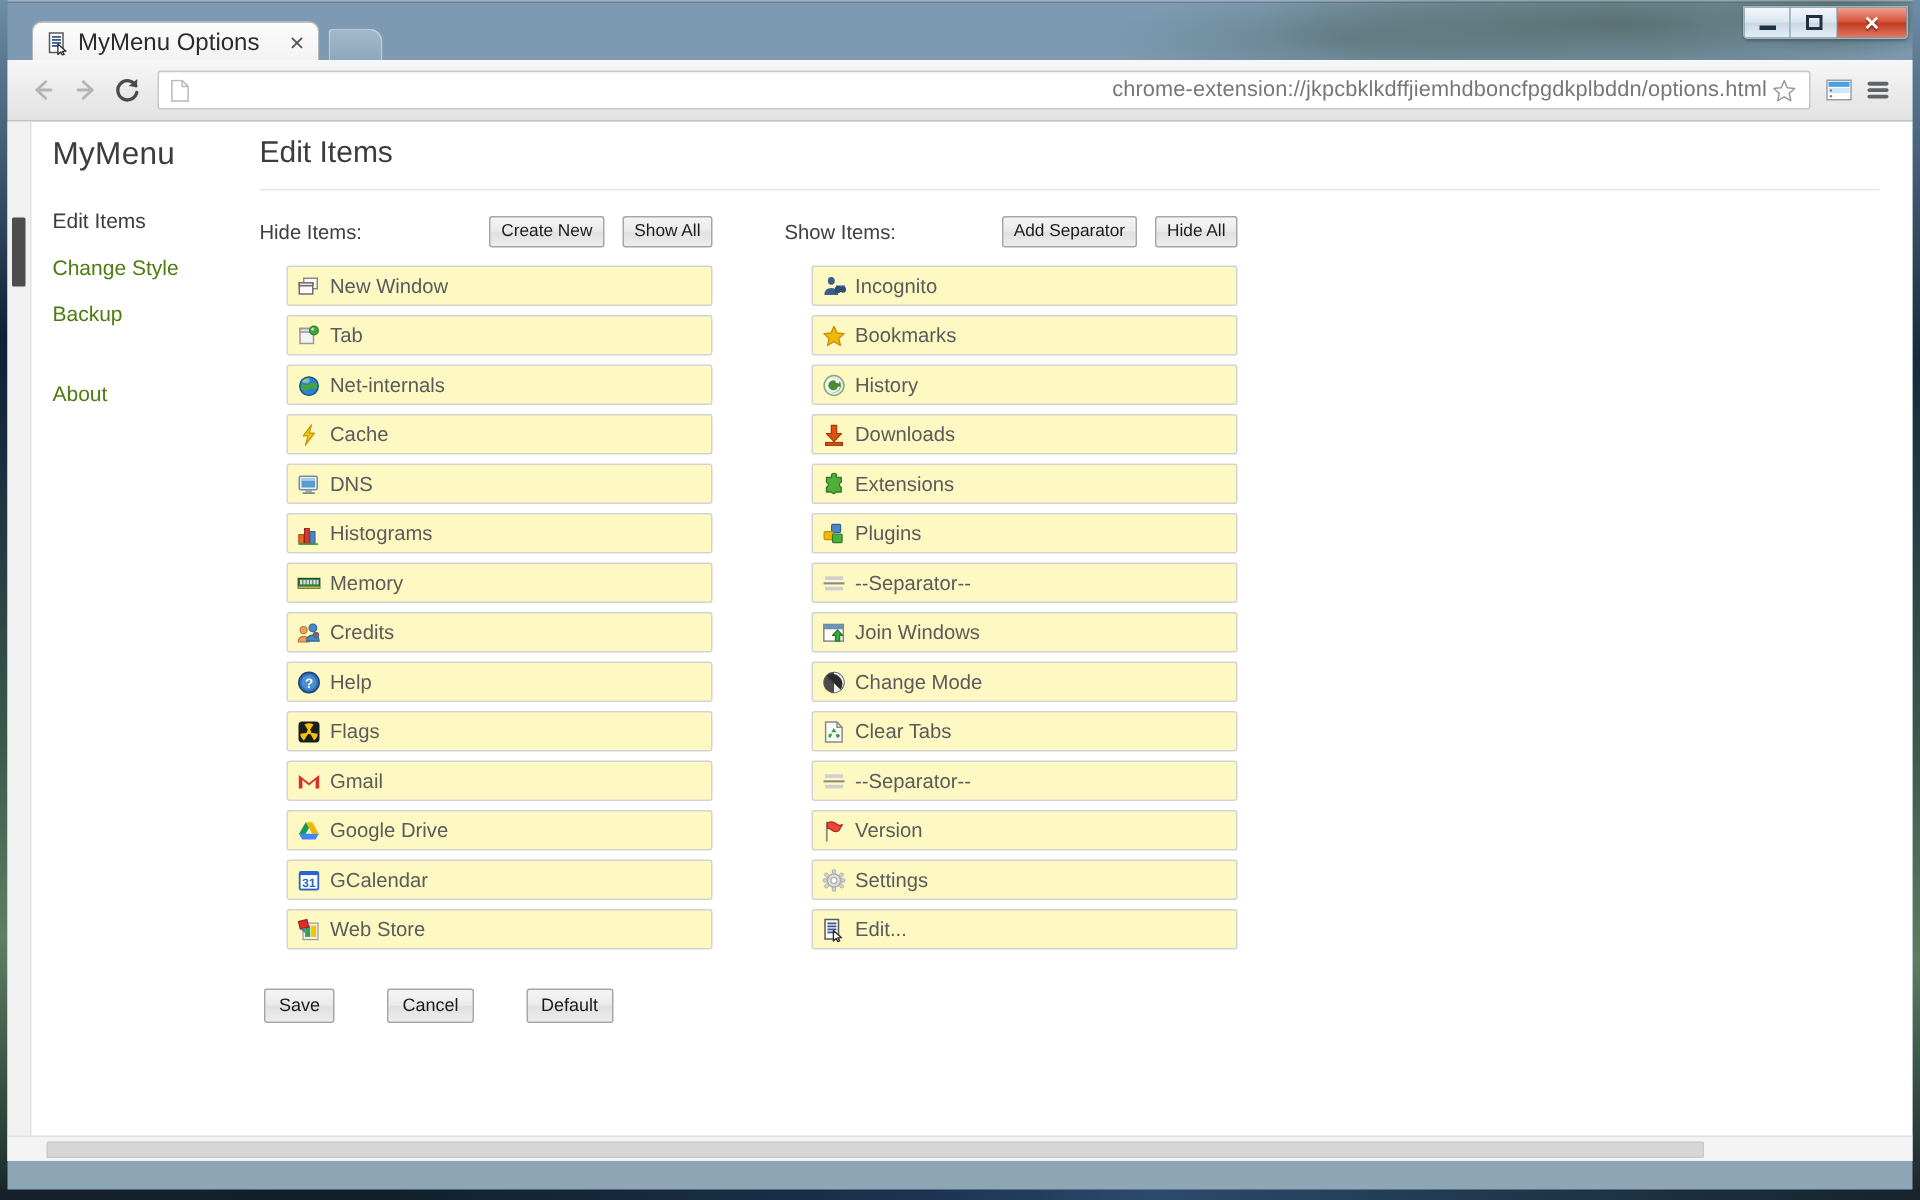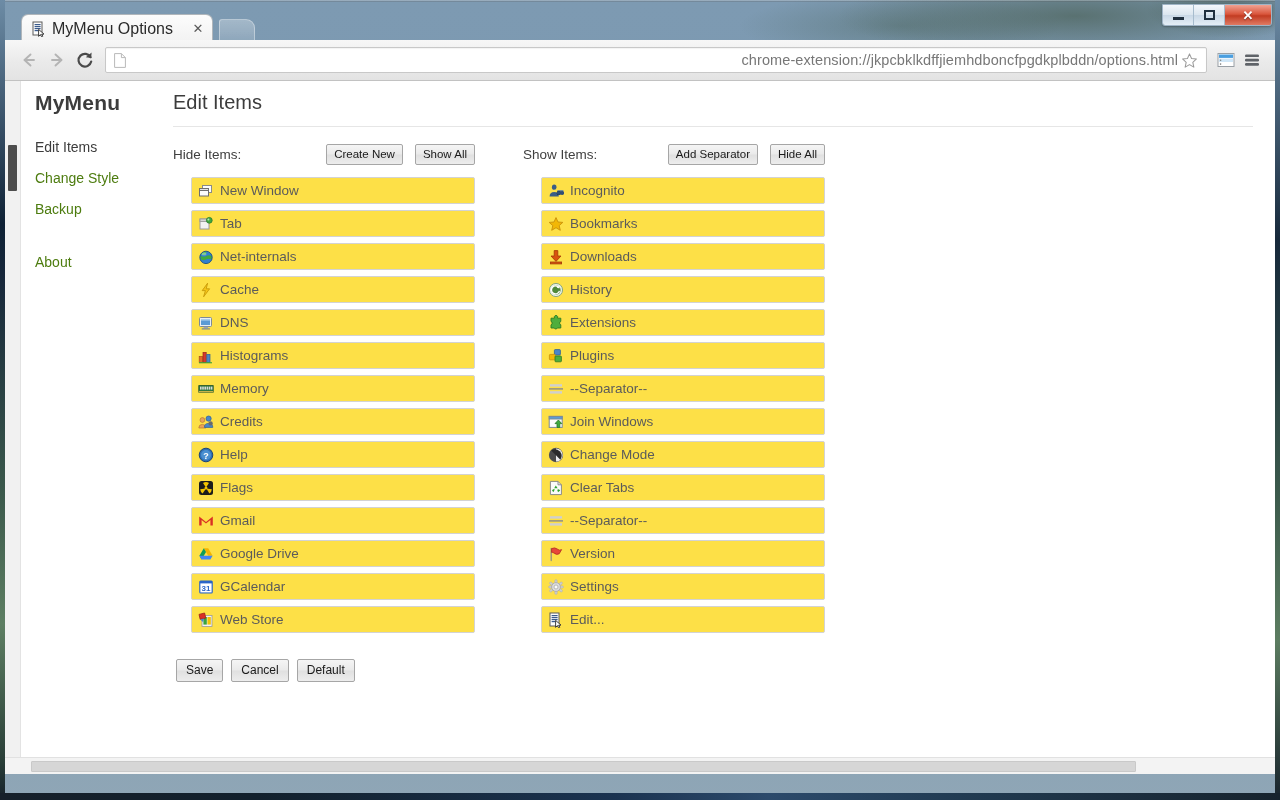--- a/index.html
+++ b/index.html
@@ -116,21 +116,21 @@
   #hscroll-thumb { position:absolute; left:26px; top:3px; width:1105px; height:11px;
                    background:#d6d6d6; border:1px solid #c9c9c9; border-radius:1px; }
 
   #page {
     position:absolute; left:16px; top:0; width:1254px; height:676px;
     padding: 20px 0 0 0;
   }
 
   
   #sidebar { position:absolute; left:14px; top:10px; width:140px; }
-  #brand { font-size:21px; color:#3c3c3c; font-weight:bold; margin-bottom:24px; letter-spacing:.2px; }
+  #brand { font-size:21px; color:#3c3c3c; font-weight:normal; margin-bottom:24px; letter-spacing:.2px; }
   .nav-item { font-size:14px; color:#4d7c0f; margin-bottom:15px; cursor:default; }
   .nav-item.active { color:#3c3c3c; }
   .nav-gap { height:22px; }
 
   
   #main { position:absolute; left:152px; top:10px; width:1085px; }
   #page-title { font-size:20px; color:#3c3c3c; font-weight:normal; padding-bottom:12px; }
   #title-rule { height:1px; background:#e6e6e6; width:1080px; margin-bottom:15px; }
 
   #columns { display:flex; gap:48px; }
@@ -140,28 +140,28 @@
   .btn {
     font-family:"Liberation Sans", sans-serif;
     font-size:11.5px; color:#1a1a1a;
     background: linear-gradient(180deg,#f5f5f5 0%, #eaeaea 48%, #e0e0e0 52%, #ededed 100%);
     border:1px solid #a6a6a6; border-radius:2px;
     padding: 2px 7px 3px 7px; height:21px; line-height:14px;
     margin-left:12px; white-space:nowrap; cursor:default;
   }
   .item-list { margin-left:18px; }
   .item {
-    height:27px; border:1px solid #d3d3d3; border-radius:2px; background:#fde047;
+    height:27px; border:1px solid #d3d3d3; border-radius:2px; background:#fef9c3;
     display:flex; align-items:center; padding:0 6px; margin-bottom:6px;
     cursor:default;
   }
   .item-icon { width:16px; height:16px; flex:none; margin-right:6px; position:relative; }
   .item-label { font-size:13.5px; color:#5b5b5b; white-space:nowrap; }
 
-  #footer-buttons { margin-top:20px; margin-left:3px; display:flex; }
+  #footer-buttons { margin-top:20px; margin-left:3px; display:flex;gap:27px; }
   #footer-buttons .btn { margin-left:0; margin-right:8px; padding: 3px 9px 4px 9px; height:23px;
                          font-size:12px; }
 
   
   .ic { width:16px; height:16px; display:block; }
 </style>
 </head>
 <body>
 
 <div id="desktop"></div>
@@ -496,37 +496,37 @@
                   <svg class="ic" viewBox="0 0 16 16">
                     <path d="M8 1.6 L10 6 L14.8 6.4 L11.2 9.6 L12.3 14.3 L8 11.7 L3.7 14.3 L4.8 9.6 L1.2 6.4 L6 6 Z" fill="#f2b705" stroke="#c8900a" stroke-width="0.9" stroke-linejoin="round"></path>
                   </svg>
                 </span>
                 <span class="item-label">Bookmarks</span>
               </div>
 
               <div class="item">
                 <span class="item-icon">
                   <svg class="ic" viewBox="0 0 16 16">
-                    <path d="M6.2 1.6 L9.8 1.6 L9.8 7 L13 7 L8 12.4 L3 7 L6.2 7 Z" fill="#d9530f" stroke="#a33a06" stroke-width="0.8" stroke-linejoin="round"></path>
-                    <rect x="2.4" y="13" width="11.2" height="1.9" fill="#d9530f" stroke="#a33a06" stroke-width="0.8"></rect>
-                  </svg>
-                </span>
-                <span class="item-label">Downloads</span>
-              </div>
-
-              <div class="item">
-                <span class="item-icon">
-                  <svg class="ic" viewBox="0 0 16 16">
                     <circle cx="8" cy="8" r="6.6" fill="#e7efe2" stroke="#8aa97e" stroke-width="1"></circle>
                     <circle cx="8" cy="8" r="4.6" fill="#4f8a3a"></circle>
                     <path d="M10.8 5.6 a4 4 0 1 0 0.6 3.2" fill="none" stroke="#ffffff" stroke-width="1.3"></path>
                     <path d="M11.8 3.4 L11.4 6.6 L8.6 5.6 Z" fill="#ffffff"></path>
                   </svg>
                 </span>
                 <span class="item-label">History</span>
+              </div>
+
+              <div class="item">
+                <span class="item-icon">
+                  <svg class="ic" viewBox="0 0 16 16">
+                    <path d="M6.2 1.6 L9.8 1.6 L9.8 7 L13 7 L8 12.4 L3 7 L6.2 7 Z" fill="#d9530f" stroke="#a33a06" stroke-width="0.8" stroke-linejoin="round"></path>
+                    <rect x="2.4" y="13" width="11.2" height="1.9" fill="#d9530f" stroke="#a33a06" stroke-width="0.8"></rect>
+                  </svg>
+                </span>
+                <span class="item-label">Downloads</span>
               </div>
 
               <div class="item">
                 <span class="item-icon">
                   <svg class="ic" viewBox="0 0 16 16">
                     <path d="M6.4 1.4 a1.8 1.8 0 0 1 3.2 0 l0 1.8 l3.2 0 l0 3.2 a1.8 1.8 0 0 0 0 3.4 l0 3.2 l-3.4 0
                              a1.8 1.8 0 0 1-3.2 0 l-3.2 0 l0-3.2 a1.8 1.8 0 0 0 0-3.4 l0-3.2 l3.4 0 Z" fill="#4fae3c" stroke="#2e7a22" stroke-width="0.9" stroke-linejoin="round"></path>
                   </svg>
                 </span>
                 <span class="item-label">Extensions</span>

